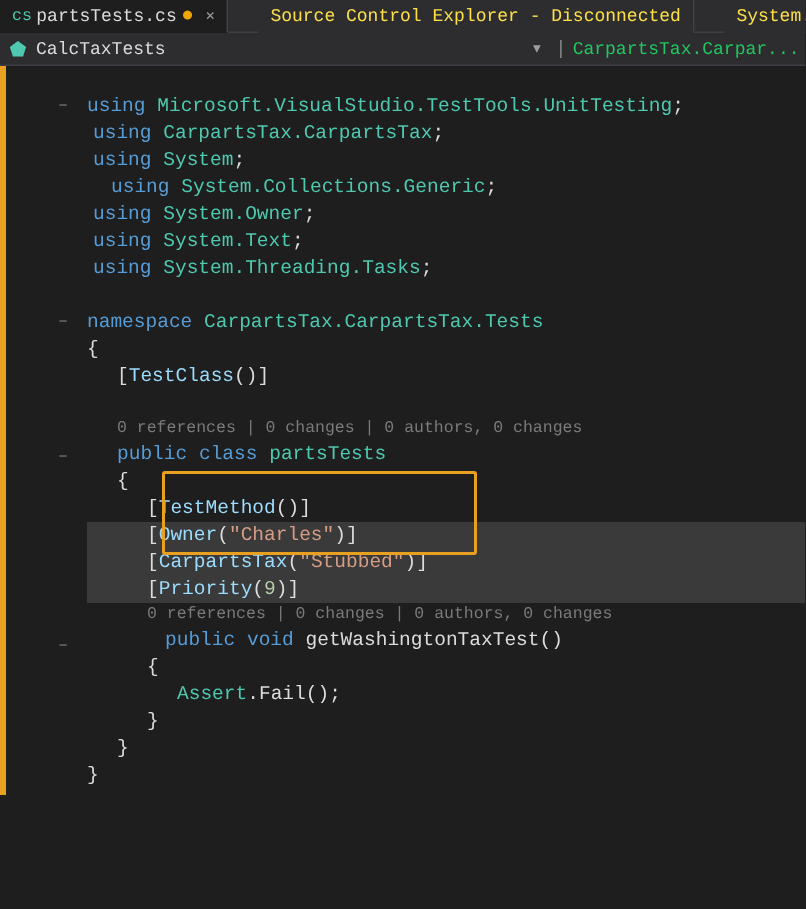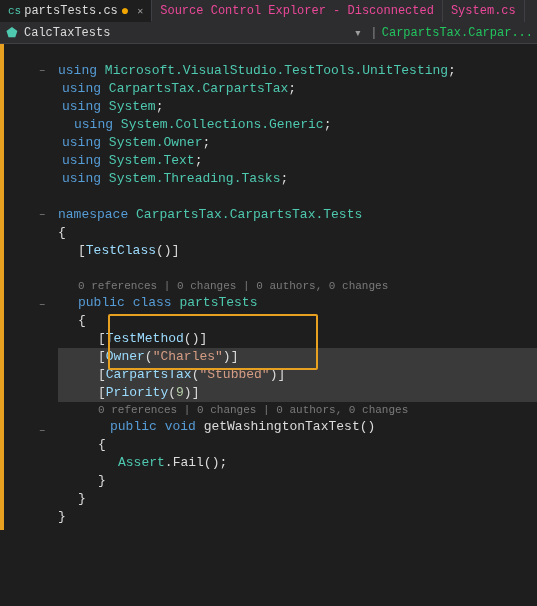--- a/index.html
+++ b/index.html
@@ -13,27 +13,28 @@
       overflow: hidden;
     }
 
     
     .tab-bar {
       display: flex;
       align-items: stretch;
       background: #2d2d30;
       height: 22px;
       border-bottom: 1px solid #3f3f46;
+      gap: 20px;
     }
     .tab {
       display: flex;
       align-items: center;
       padding: 0 8px;
       font-size: 12px;
-      color: #ec4899;
+      color: #fde047;
       background: #2d2d30;
       border-right: 1px solid #3f3f46;
       cursor: pointer;
       white-space: nowrap;
       height: 22px;
     }
     .tab.active {
       background: #1e1e1e;
       color: #dcdcdc;
       border-bottom: 1px solid #1e1e1e;

